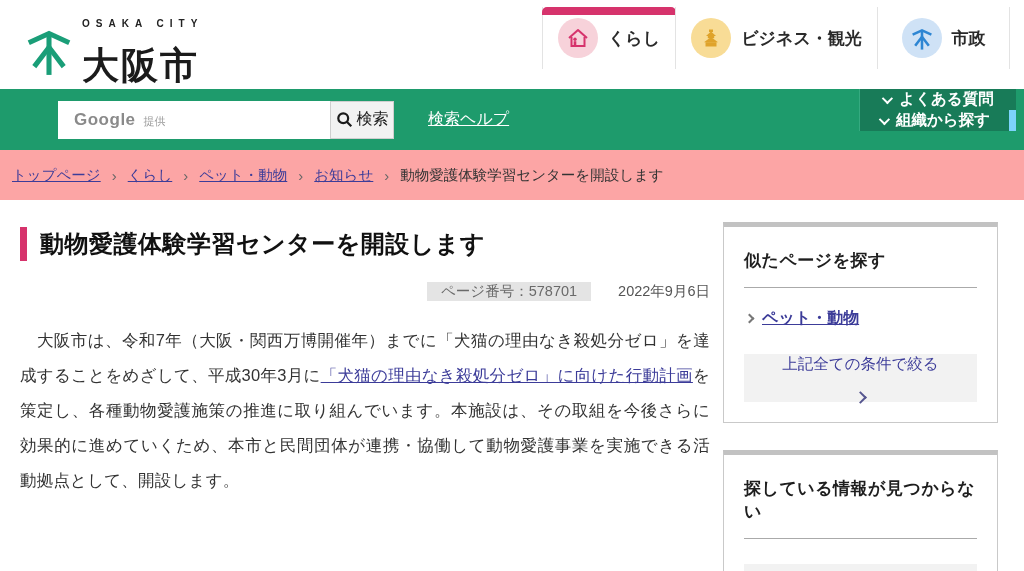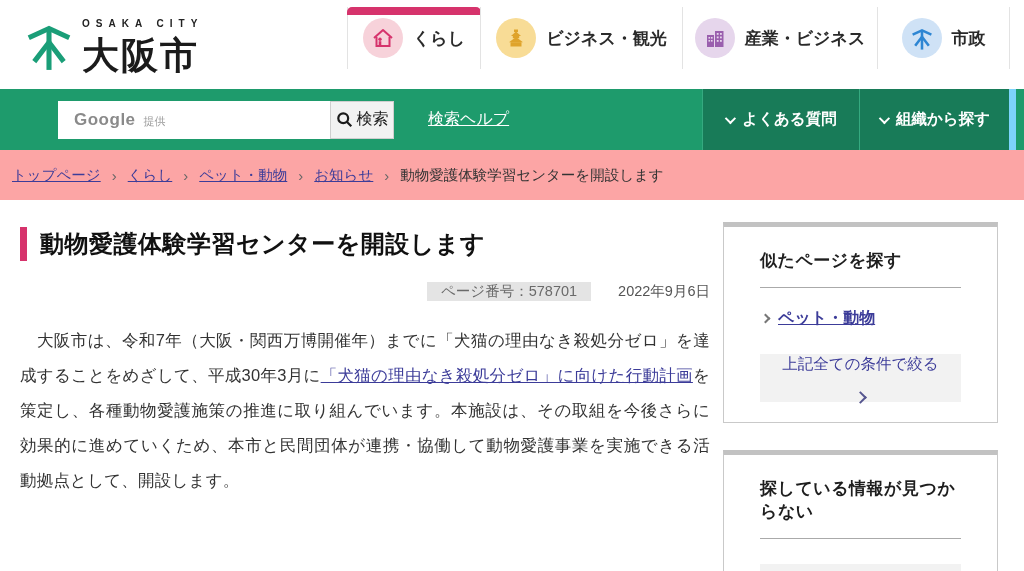--- a/index.html
+++ b/index.html
@@ -7,21 +7,21 @@
   body {
     font-family:"Liberation Sans","DejaVu Sans",sans-serif;
     background:#ffffff; color:#333;
   }
   .page { position:relative; width:1024px; height:571px; overflow:hidden; }
 
   
   .site-header { height:89px; background:#fff; display:flex; align-items:flex-start; }
   .logo { display:flex; align-items:center; gap:10px; margin:18px 0 0 26px; cursor:pointer; }
   .logo-mark { width:46px; height:50px; }
-  .logo-text .logo-en { display:block; font-size:10px; font-weight:bold; letter-spacing:6px; color:#222; margin-bottom:8px; }
+  .logo-text .logo-en { display:block; font-size:10px; font-weight:bold; letter-spacing:6px; color:#222; margin-bottom:18px; }
   .logo-text .logo-ja { display:block; font-size:37px; font-weight:bold; color:#1b1b1b; letter-spacing:2px; line-height:1; }
 
   .tabs { display:flex; margin:7px 14px 0 auto; height:62px; }
   .tab { position:relative; display:flex; align-items:center; justify-content:center; gap:10px;
          background:#fff; border-left:1px solid #e3e3e3; cursor:pointer; }
   .tab:last-child { border-right:1px solid #e3e3e3; }
   .tab-kurashi  { width:133px; }
   .tab-event    { width:202px; }
   .tab-business { width:195px; }
   .tab-shisei   { width:133px; }
@@ -37,21 +37,21 @@
   
   .search-bar { height:61px; background:#1e9b6c; display:flex; align-items:center; }
   .search-box { width:272px; height:38px; background:#fff; margin-left:58px;
                 display:flex; align-items:center; padding-left:16px; cursor:text; }
   .g-word { color:#8a8a8a; font-size:17px; font-weight:bold; letter-spacing:0.5px; }
   .g-provided { color:#9a9a9a; font-size:11px; margin-left:8px; margin-top:4px; }
   .search-btn { height:38px; width:64px; background:#f2f2f2; border:1px solid #cfcfcf;
                 display:flex; align-items:center; justify-content:center; gap:4px;
                 font-size:16px; color:#1b1b1b; cursor:pointer; }
   .search-help { color:#fff; font-size:16px; text-decoration:underline; margin-left:34px; cursor:pointer; }
-  .menu-group { margin-left:auto; margin-right:8px; height:61px; display:flex; }
+  .menu-group { margin-left:auto; margin-right:8px; height:61px; display:flex;flex-direction:column; }
   .menu-btn { background:#187b58; border-left:1px solid #35aa80; color:#fff;
               display:flex; align-items:center; justify-content:center; gap:9px;
               font-size:15.5px; font-weight:bold; width:157px; cursor:pointer; }
   .menu-btn:last-child { border-right:7px solid #7dd3fc; }
 
   .chev { display:inline-block; border:solid currentColor; border-width:0 2px 2px 0; padding:3px; }
   .chev-down  { transform:rotate(45deg) translateY(-2px); }
   .chev-right { transform:rotate(-45deg); }
 
   
@@ -70,21 +70,21 @@
   .meta-row { display:flex; justify-content:flex-end; align-items:center; margin-top:21px; }
   .page-number { background:#e4e4e4; color:#6a6a6a; font-size:14.5px; padding:0 14px; }
   .article-date { color:#555; font-size:14.5px; margin-left:27px; }
   .article-body p { font-size:16.5px; line-height:35px; color:#333; margin-top:22px;
                     text-align:justify; letter-spacing:0.2px; }
   .body-link { color:#3c3c99; text-decoration:underline; cursor:pointer; }
 
   
   .sidebar { width:275px; margin-left:13px; }
   .side-box { border:1px solid #c9c9c9; border-top:5px solid #c2c2c2; background:#fff;
-              padding:22px 36px 20px; }
+              padding:22px 20px 20px; }
   .side-box-1 { margin-top:22px; }
   .side-box-2 { margin-top:27px; }
   .side-heading { font-size:17px; font-weight:bold; color:#1e1e1e; letter-spacing:0.5px; }
   .side-hr { border:none; border-top:1px solid #aaa; margin:15px 0 0; }
   .side-link-row { display:flex; align-items:center; gap:9px; margin:20px 0 0 2px; }
   .side-link-row .chev { color:#777; padding:2.5px; }
   .side-link { color:#3c3c99; font-size:16px; font-weight:bold; text-decoration:underline; cursor:pointer; }
   .side-btn { margin-top:25px; width:100%; height:48px; background:#f2f2f2; border:none;
               display:flex; align-items:center; justify-content:space-between; padding:0 15px;
               font-size:15.5px; color:#3c3c99; cursor:pointer; font-family:inherit;flex-direction:column; }
@@ -128,41 +128,20 @@
             <rect x="10" y="3.5" width="4" height="2.5"></rect>
             <path d="M12 5.5 L17 10 H7 Z"></path>
             <rect x="8.8" y="10" width="6.4" height="2.2"></rect>
             <path d="M12 11 L19 16.2 H5 Z"></path>
             <rect x="6.5" y="16.2" width="11" height="4.3"></rect>
           </svg>
         </span>
         <span class="tab-label">ビジネス・観光</span>
       </div>
 
-      <div class="tab tab-business">
-        <span class="tab-circle circ-purple">
-          <svg width="24" height="24" viewBox="0 0 24 24" fill="#9a5fae">
-            <rect x="4" y="9" width="7" height="12"></rect>
-            <rect x="12" y="5" width="8.5" height="16"></rect>
-            <g fill="#e6d6ec">
-              <rect x="5.5" y="11" width="1.6" height="1.6"></rect>
-                <rect x="8" y="11" width="1.6" height="1.6"></rect>
-              <rect x="5.5" y="14" width="1.6" height="1.6"></rect>
-                <rect x="8" y="14" width="1.6" height="1.6"></rect>
-              <rect x="13.8" y="7" width="1.8" height="1.8"></rect>
-                <rect x="17" y="7" width="1.8" height="1.8"></rect>
-              <rect x="13.8" y="10.5" width="1.8" height="1.8"></rect>
-                <rect x="17" y="10.5" width="1.8" height="1.8"></rect>
-              <rect x="13.8" y="14" width="1.8" height="1.8"></rect>
-                <rect x="17" y="14" width="1.8" height="1.8"></rect>
-            </g>
-          </svg>
-        </span>
-        <span class="tab-label">産業・ビジネス</span>
-      </div>
 
       <div class="tab tab-shisei">
         <span class="tab-circle circ-blue">
           <svg width="22" height="23" viewBox="0 0 50 54" fill="none" stroke="#2e86d3" stroke-width="6">
             <path d="M3 18 L25 8 L47 18"></path>
             <line x1="25" y1="8" x2="25" y2="53"></line>
             <path d="M9 44 L25 23 L41 44"></path>
           </svg>
         </span>
         <span class="tab-label">市政</span>

